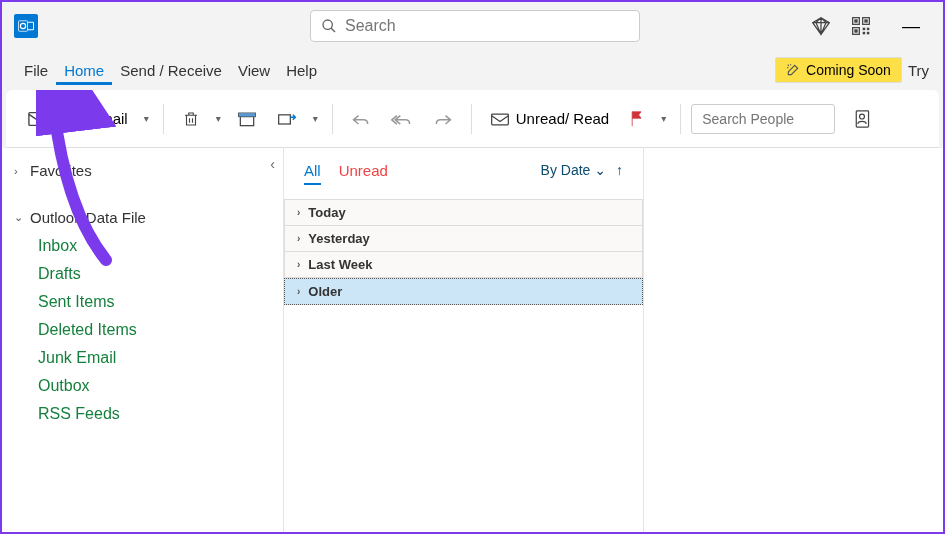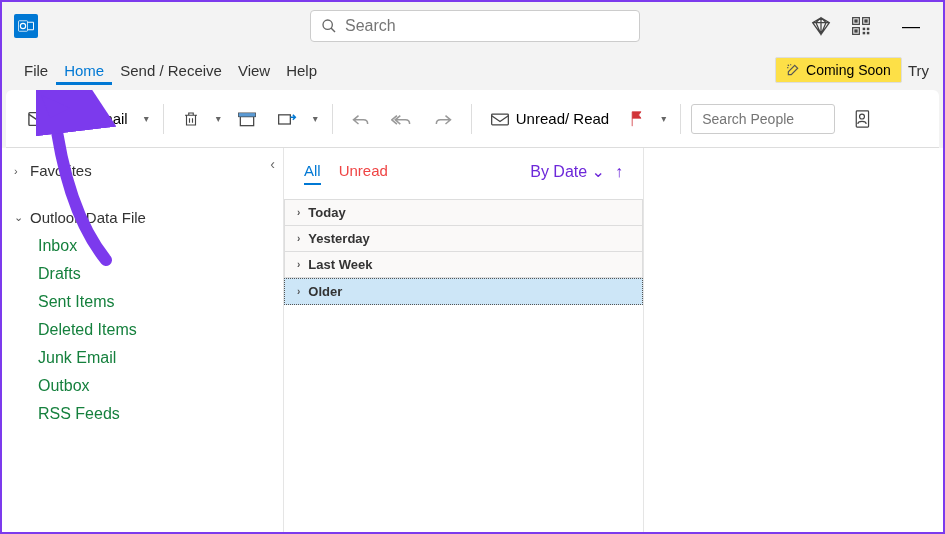--- a/index.html
+++ b/index.html
@@ -36,21 +36,21 @@
     .sidebar-group { padding: 6px 12px; font-size: 15px; color: #333; display: flex; align-items: center; gap: 4px; cursor: pointer; }
     .sidebar-group .chev { font-size: 11px; color: #555; width: 12px; }
     .folder-list { padding-left: 28px; }
     .folder-item { padding: 5px 8px; font-size: 16px; color: #15803d; cursor: pointer; }
     
     
     .msglist { width: 360px; border-right: 1px solid #e5e5e5; padding-top: 14px; }
     .msglist-header { display: flex; align-items: flex-start; padding: 0 20px 8px; gap: 18px; }
     .filter-tab { font-size: 15px; color: #ef4444; cursor: pointer; padding-bottom: 4px; }
     .filter-tab.active { color: #0078d4; border-bottom: 2px solid #0078d4; }
-    .sort-controls { margin-left: auto; display: flex; align-items: center; gap: 10px; font-size: 16px; color: #6d28d9; }
+    .sort-controls { margin-left: auto; display: flex; align-items: center; gap: 10px; font-size: 14px; color: #0c4a6e; }
     .date-groups { margin-top: 6px; }
     .date-group { border: 1px solid #ddd; border-top: none; padding: 5px 12px; background: #faf9f8; font-size: 13px; font-weight: 600; color: #333; display: flex; align-items: center; gap: 8px; cursor: pointer; }
     .date-group:first-child { border-top: 1px solid #ddd; }
     .date-group.selected { background: #cde6f7; border: 1px dotted #555; }
     .date-group .chev { font-size: 10px; color: #555; }
     
     .reading-pane { flex: 1; background: white; }
     
     
     .arrow-annotation { position: absolute; left: 34px; top: 88px; pointer-events: none; z-index: 100; }

